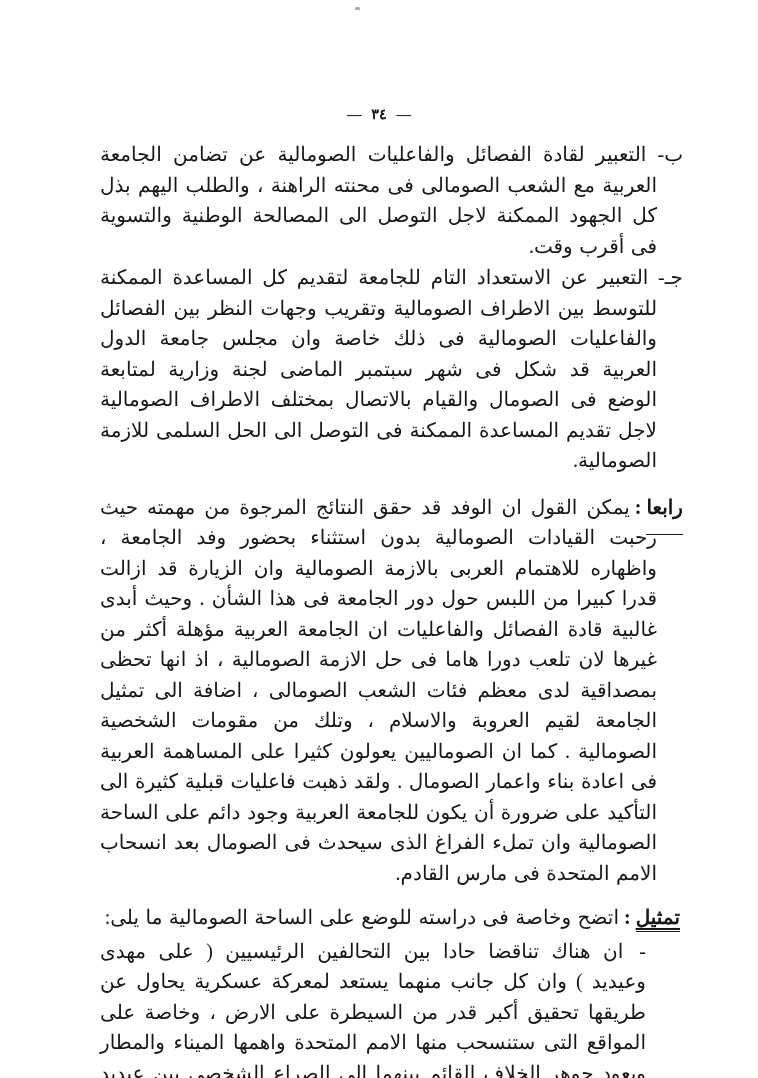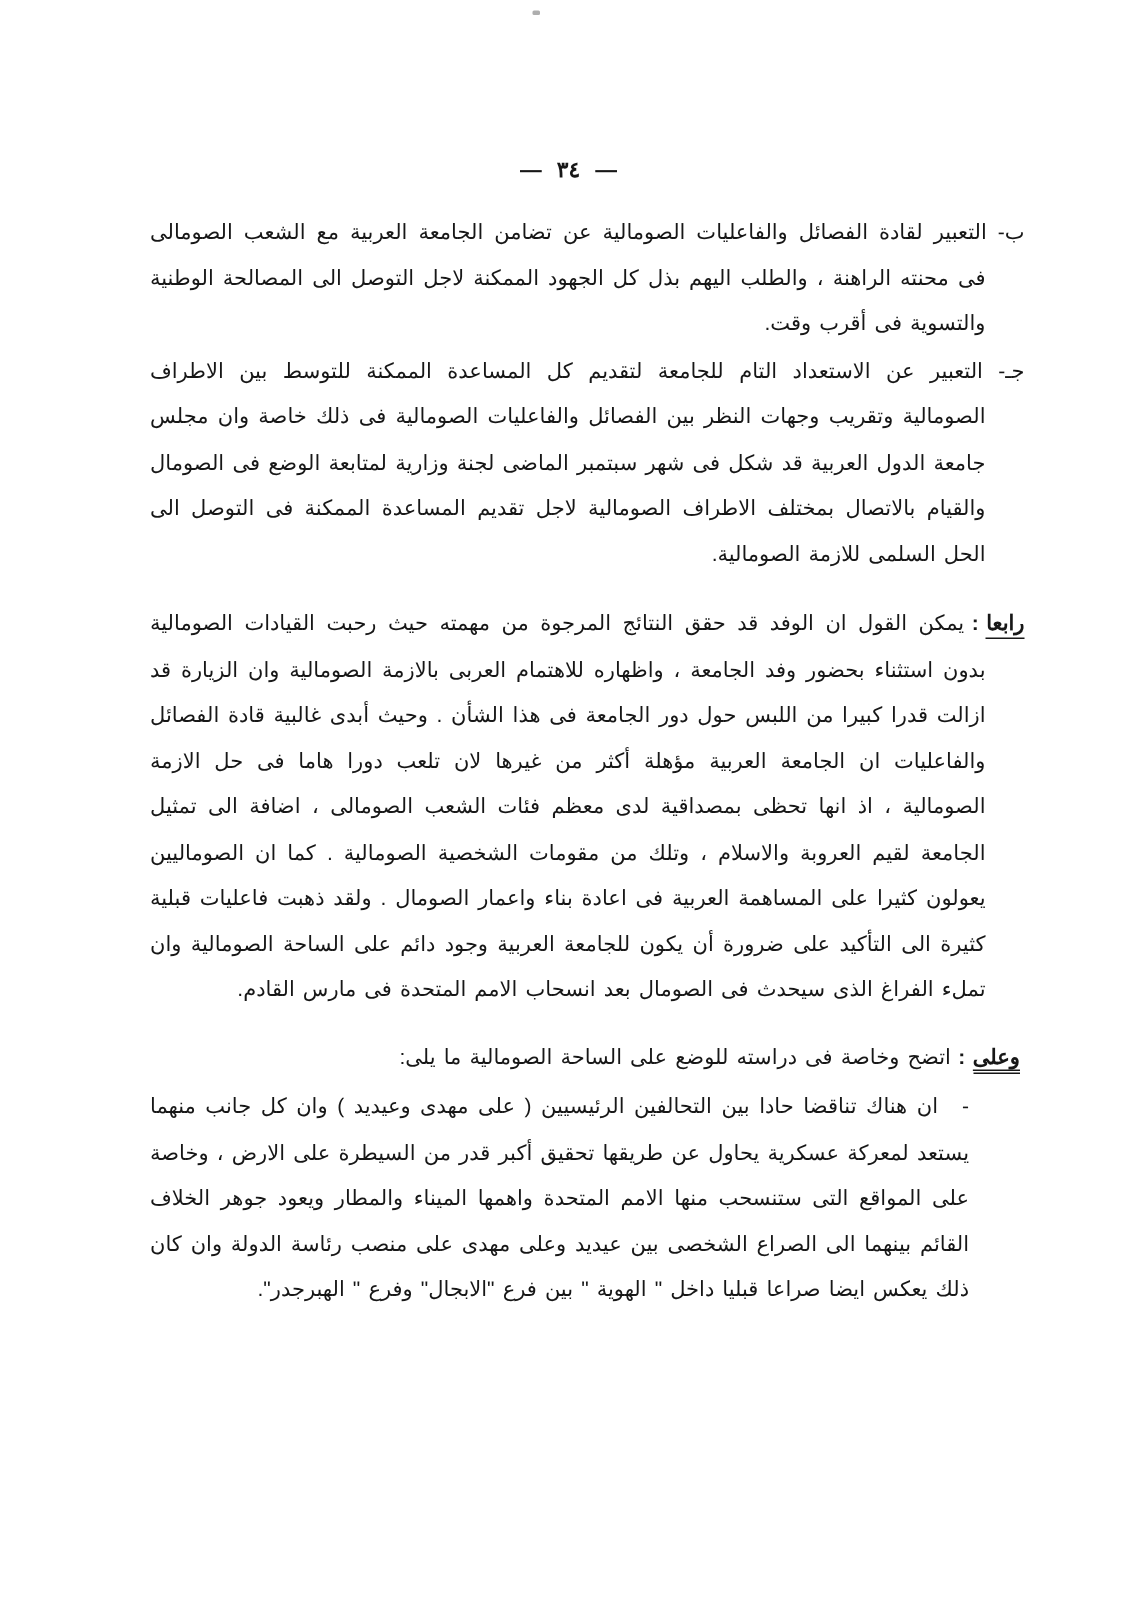--- a/index.html
+++ b/index.html
@@ -1,57 +1,57 @@
 <!DOCTYPE html>
 <html lang="ar"><head>
 <meta charset="utf-8">
 <style>
   html,body{margin:0;padding:0;background:#ffffff;}
   .page{
     position:relative;
     width:758px;height:1078px;
     background:#ffffff;
-    font-family:Liberation Sans, sans-serif;
+    font-family:Liberation Serif, serif;
     color:#171717;
     overflow:hidden;
     -webkit-font-smoothing:antialiased;
   }
   .artifact{
     position:absolute;left:355px;top:7px;
     width:5px;height:3px;background:#9a9a9a;border-radius:1px;opacity:.8;
   }
   .content{position:absolute;inset:0;direction:rtl;}
   .pnum{
     margin-top:104px;
     text-align:center;
     font-size:14.5px;font-weight:bold;
     letter-spacing:1px;
     line-height:20px;
     word-spacing:6px;
   }
   .p{
-    font-size:14px;
+    font-size:20px;
     line-height:30.5px;
     text-align:justify;
     word-spacing:1.5px;
   }
   
   .hang{
     margin:0 75px 0 100px;
     padding-right:26px;
     text-indent:-26px;
   }
   .p-b{margin-top:15px;}
   .p-j{margin-top:1px;}
   .note{margin:1px 97px 0 100px;}
   .sec-rabia{margin-top:16px;}
   .sec-khamisa{margin:14px 78px 0 100px;}
   .bullet{margin:3px 112px 0 100px;}
   .lbl{font-weight:bold;}
-  .u1{border-bottom:1.6px solid #171717;padding-bottom:2px;}
+  .u1{border-bottom:1.6px solid #171717;padding-bottom:16px;}
   .u2{
     text-decoration:underline;
     text-underline-offset:4px;
     border-bottom:1.4px solid #171717;
     padding-bottom:3px;
   }
   .sep{margin:0 5px;font-weight:bold;}
   .dash{padding-left:16px;}
 </style>
 </head>
@@ -64,18 +64,18 @@
 
     <div class="pnum">— ٣٤ —</div>
 
     <p class="p hang p-b"><span>ب- التعبير لقادة الفصائل والفاعليات الصومالية عن تضامن الجامعة العربية مع الشعب الصومالى فى محنته الراهنة ، والطلب اليهم بذل كل الجهود الممكنة لاجل التوصل الى المصالحة الوطنية والتسوية فى أقرب وقت.</span></p>
 
     <p class="p hang p-j"><span>جـ- التعبير عن الاستعداد التام للجامعة لتقديم كل المساعدة الممكنة للتوسط بين الاطراف الصومالية وتقريب وجهات النظر بين الفصائل والفاعليات الصومالية فى ذلك خاصة وان مجلس جامعة الدول العربية قد شكل فى شهر سبتمبر الماضى لجنة وزارية لمتابعة الوضع فى الصومال والقيام بالاتصال بمختلف الاطراف الصومالية لاجل تقديم المساعدة الممكنة فى التوصل الى الحل السلمى للازمة الصومالية.</span></p>
 
 
     <p class="p hang sec-rabia"><span class="lbl u1">رابعا</span><span class="sep">:</span><span>يمكن القول ان الوفد قد حقق النتائج المرجوة من مهمته حيث رحبت القيادات الصومالية بدون استثناء بحضور وفد الجامعة ، واظهاره للاهتمام العربى بالازمة الصومالية وان الزيارة قد ازالت قدرا كبيرا من اللبس حول دور الجامعة فى هذا الشأن . وحيث أبدى غالبية قادة الفصائل والفاعليات ان الجامعة العربية مؤهلة أكثر من غيرها لان تلعب دورا هاما فى حل الازمة الصومالية ، اذ انها تحظى بمصداقية لدى معظم فئات الشعب الصومالى ، اضافة الى تمثيل الجامعة لقيم العروبة والاسلام ، وتلك من مقومات الشخصية الصومالية .  كما ان الصوماليين يعولون كثيرا على المساهمة العربية فى اعادة بناء واعمار الصومال .  ولقد ذهبت فاعليات قبلية كثيرة الى التأكيد على ضرورة أن يكون للجامعة العربية وجود دائم على الساحة الصومالية وان تملء الفراغ الذى سيحدث فى الصومال بعد انسحاب الامم المتحدة فى مارس القادم.</span></p>
 
-    <p class="p sec-khamisa"><span class="lbl u2">وعلى</span><span class="sep">:</span><span>اتضح وخاصة فى دراسته للوضع على الساحة الصومالية ما يلى:</span></p>
+    <p class="p sec-khamisa"><span class="lbl u2">تمثيل</span><span class="sep">:</span><span>اتضح وخاصة فى دراسته للوضع على الساحة الصومالية ما يلى:</span></p>
 
     <p class="p bullet"><span class="dash">-</span><span>ان هناك تناقضا حادا بين التحالفين الرئيسيين ( على مهدى وعيديد ) وان كل جانب منهما يستعد لمعركة عسكرية يحاول عن طريقها تحقيق أكبر قدر من السيطرة على الارض ، وخاصة على المواقع التى ستنسحب منها الامم المتحدة واهمها الميناء والمطار ويعود جوهر الخلاف القائم بينهما الى الصراع الشخصى بين عيديد وعلى مهدى على منصب رئاسة الدولة وان كان ذلك يعكس ايضا صراعا قبليا داخل " الهوية " بين فرع "الابجال" وفرع " الهبرجدر".</span></p>
 
   </div>
 </div>
 
 </body></html>

